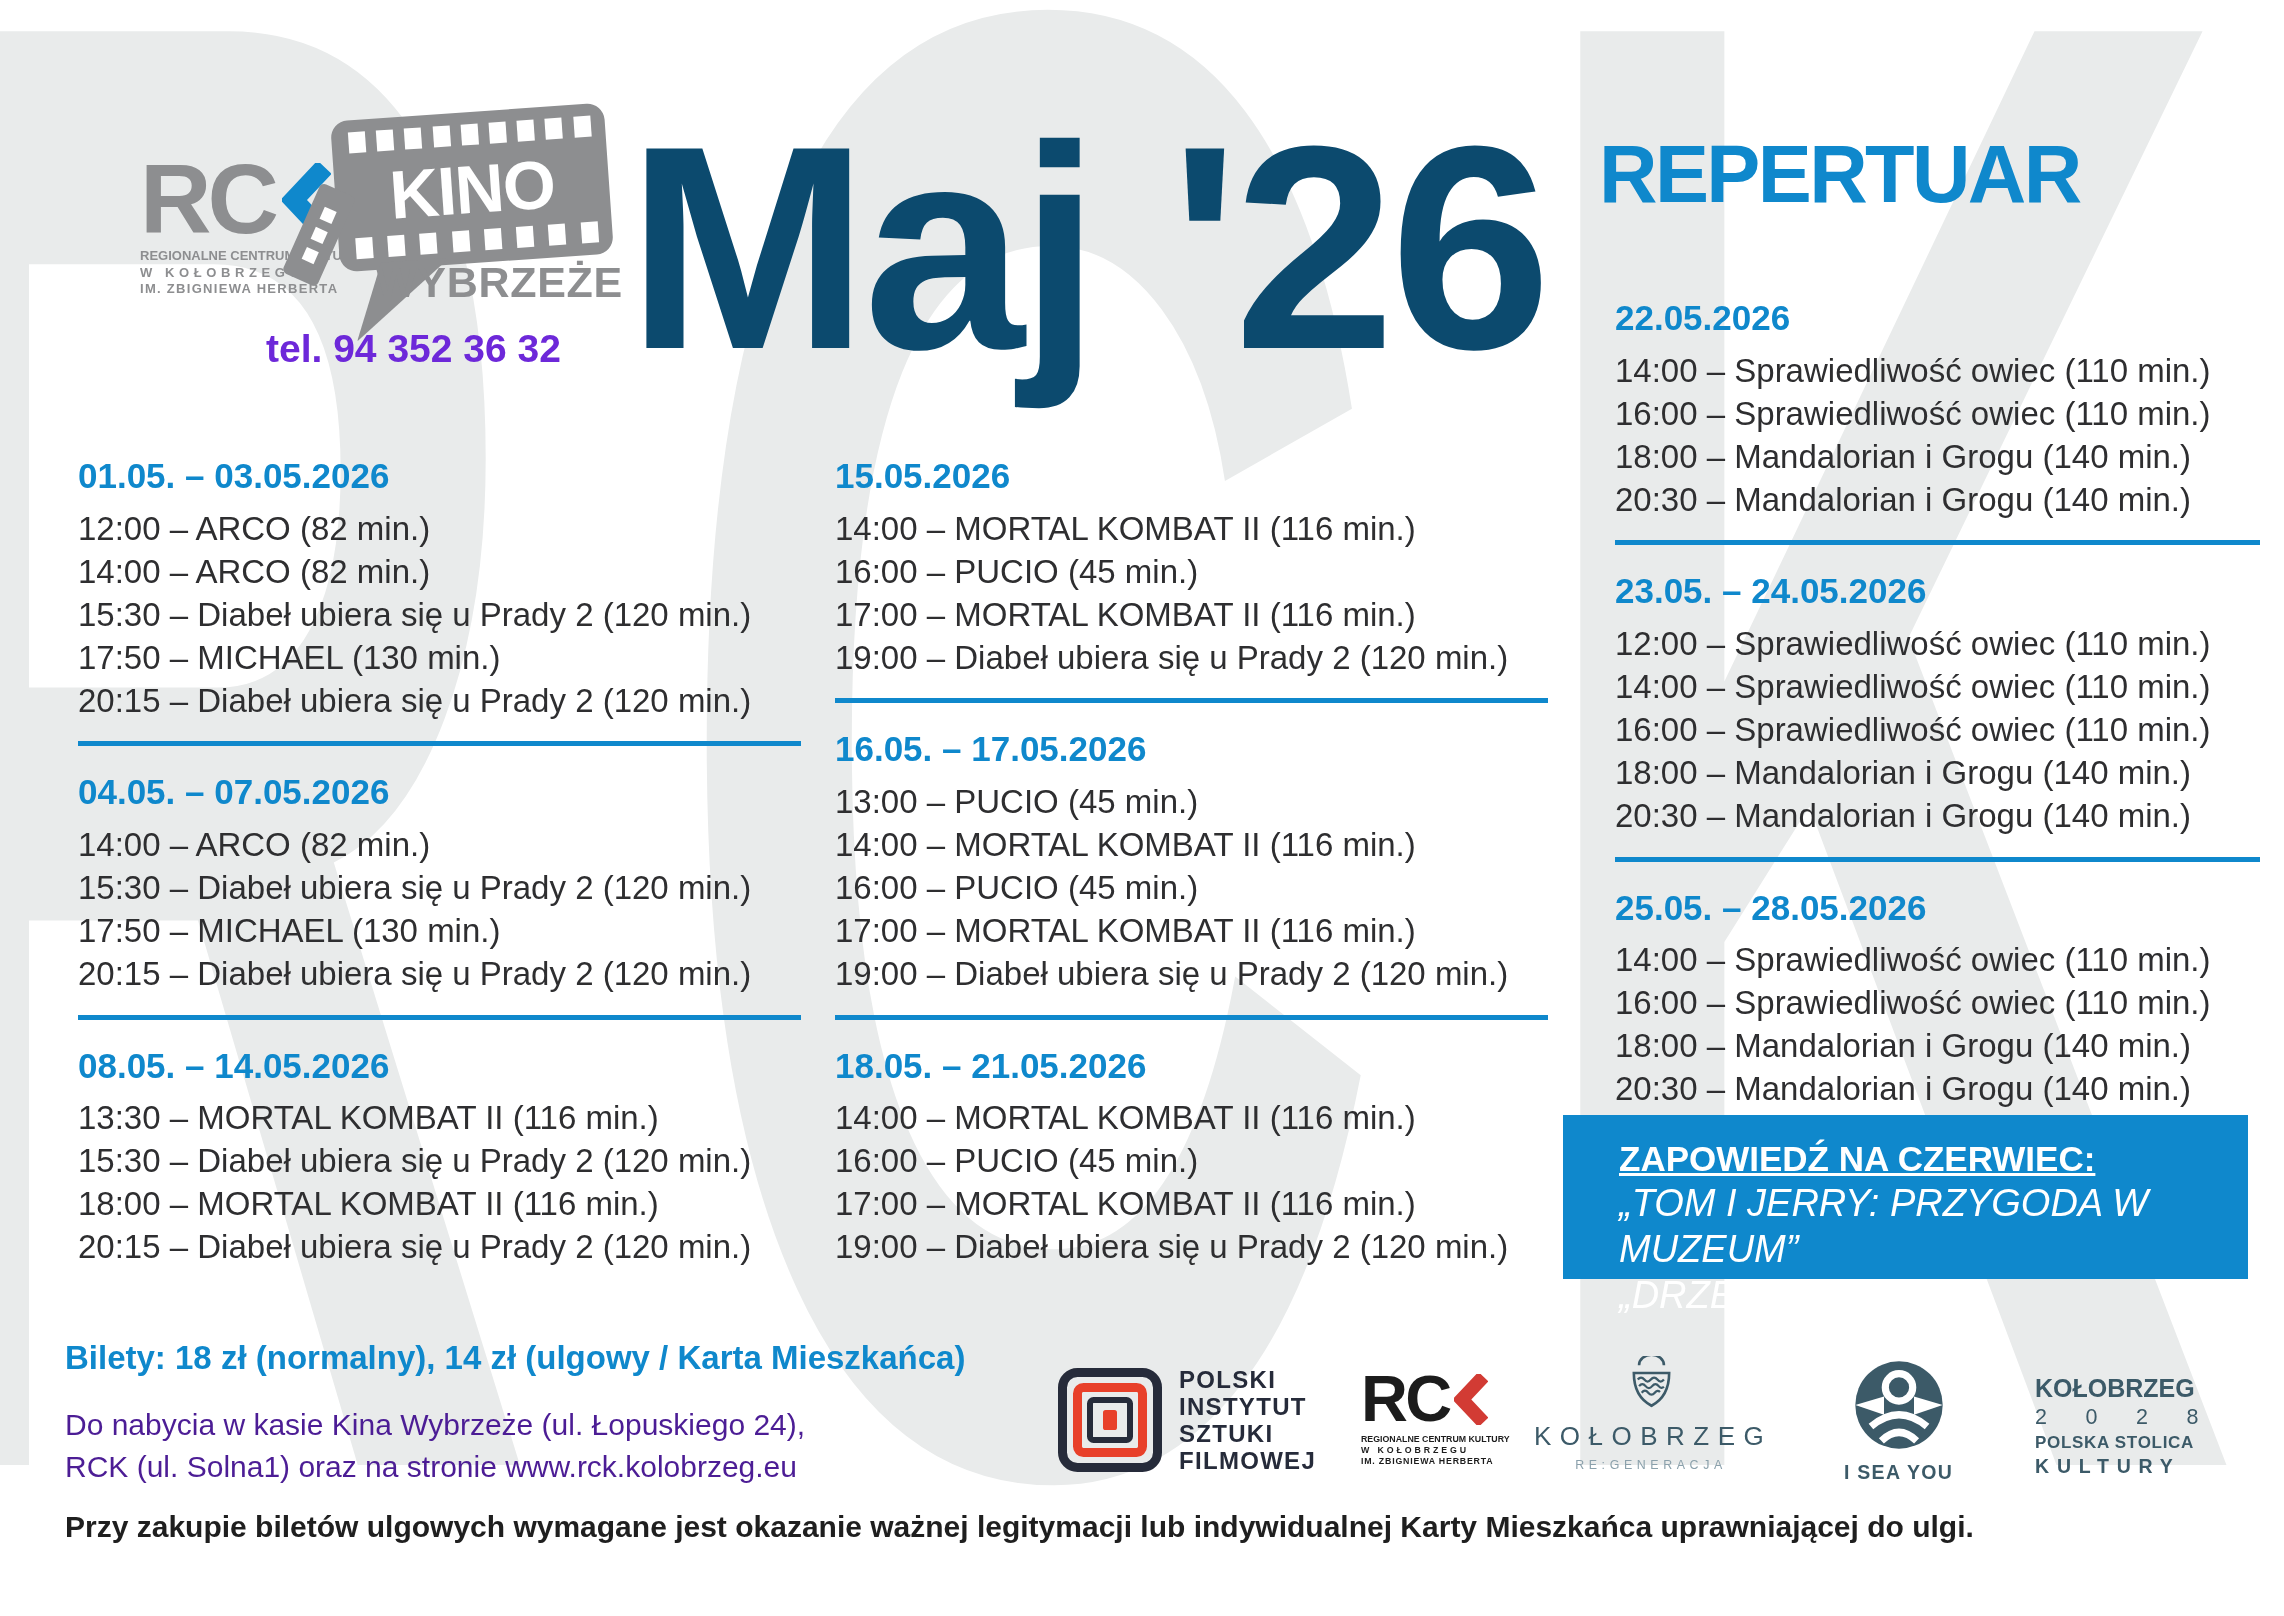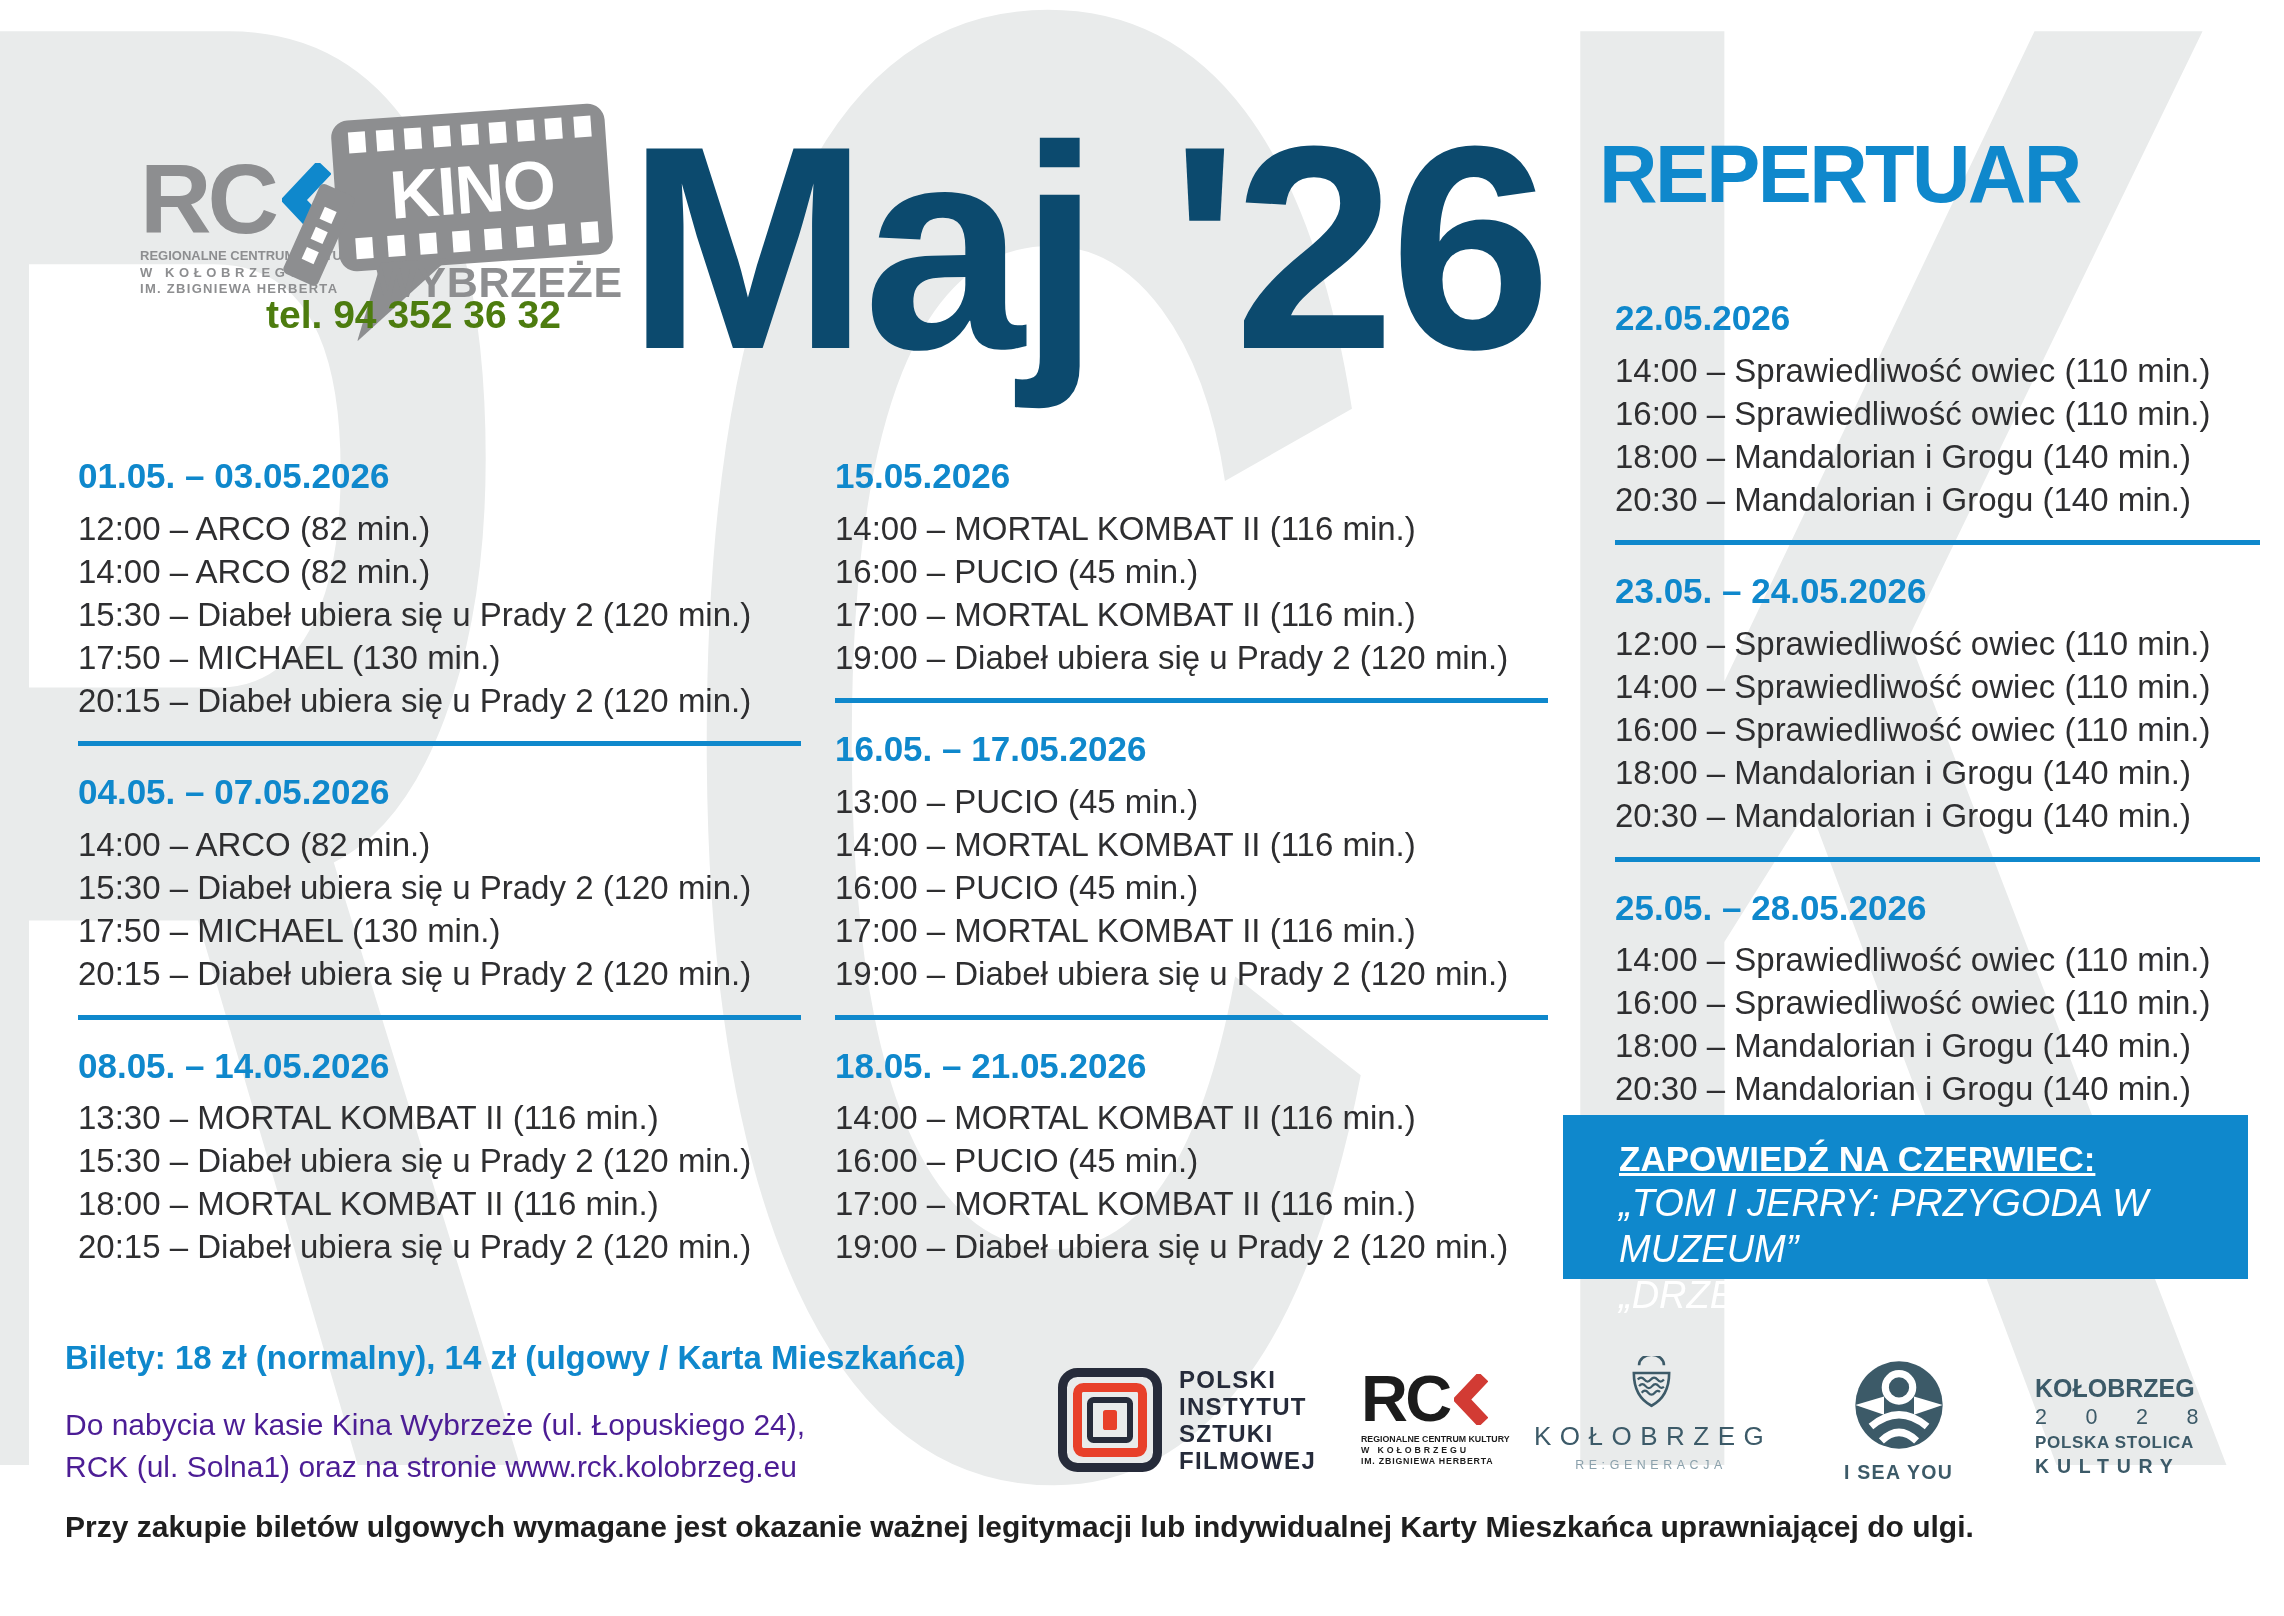--- a/index.html
+++ b/index.html
@@ -29,21 +29,21 @@
   .kino-label{position:absolute;left:0;right:0;top:38px;text-align:center;color:#ffffff;
         font-size:68px;font-weight:bold;letter-spacing:-1.3px;}
   .strip-tail{position:absolute;left:11.7px;bottom:-70px;width:98px;height:77px;background:#8d8e90;
         clip-path:polygon(30% 0,100% 0,0 100%);}
   .strip-frag{position:absolute;left:-38px;top:63px;width:38px;height:98px;background:#8d8e90;
         transform:rotate(28deg);border-radius:5.2px;display:flex;flex-direction:column;
         align-items:center;justify-content:center;gap:9px;}
   .strip-frag span{width:13px;height:13px;background:#ffffff;display:block;}
 
   .wybrzeze{left:376px;top:258px;font-size:43px;font-weight:bold;color:#8d8e90;letter-spacing:0.7px;}
-  .phone{left:266px;top:293px;font-size:39px;font-weight:bold;color:#4d7c0f;}
+  .phone{left:266px;top:327px;font-size:39px;font-weight:bold;color:#6d28d9;}
 
   .big-title{left:627px;top:102px;font-size:290px;line-height:290px;font-weight:bold;
         color:#0c4a6e;letter-spacing:-5.2px;white-space:nowrap;}
   .repertuar{left:1599px;top:128px;font-size:81px;font-weight:bold;color:#0f88cc;letter-spacing:-2.6px;}
 
   
   .col{z-index:1;}
   .col1{left:78px;top:456px;width:723px;}
   .col2{left:835px;top:456px;width:713px;}
   .col3{left:1615px;top:298px;width:645px;}

